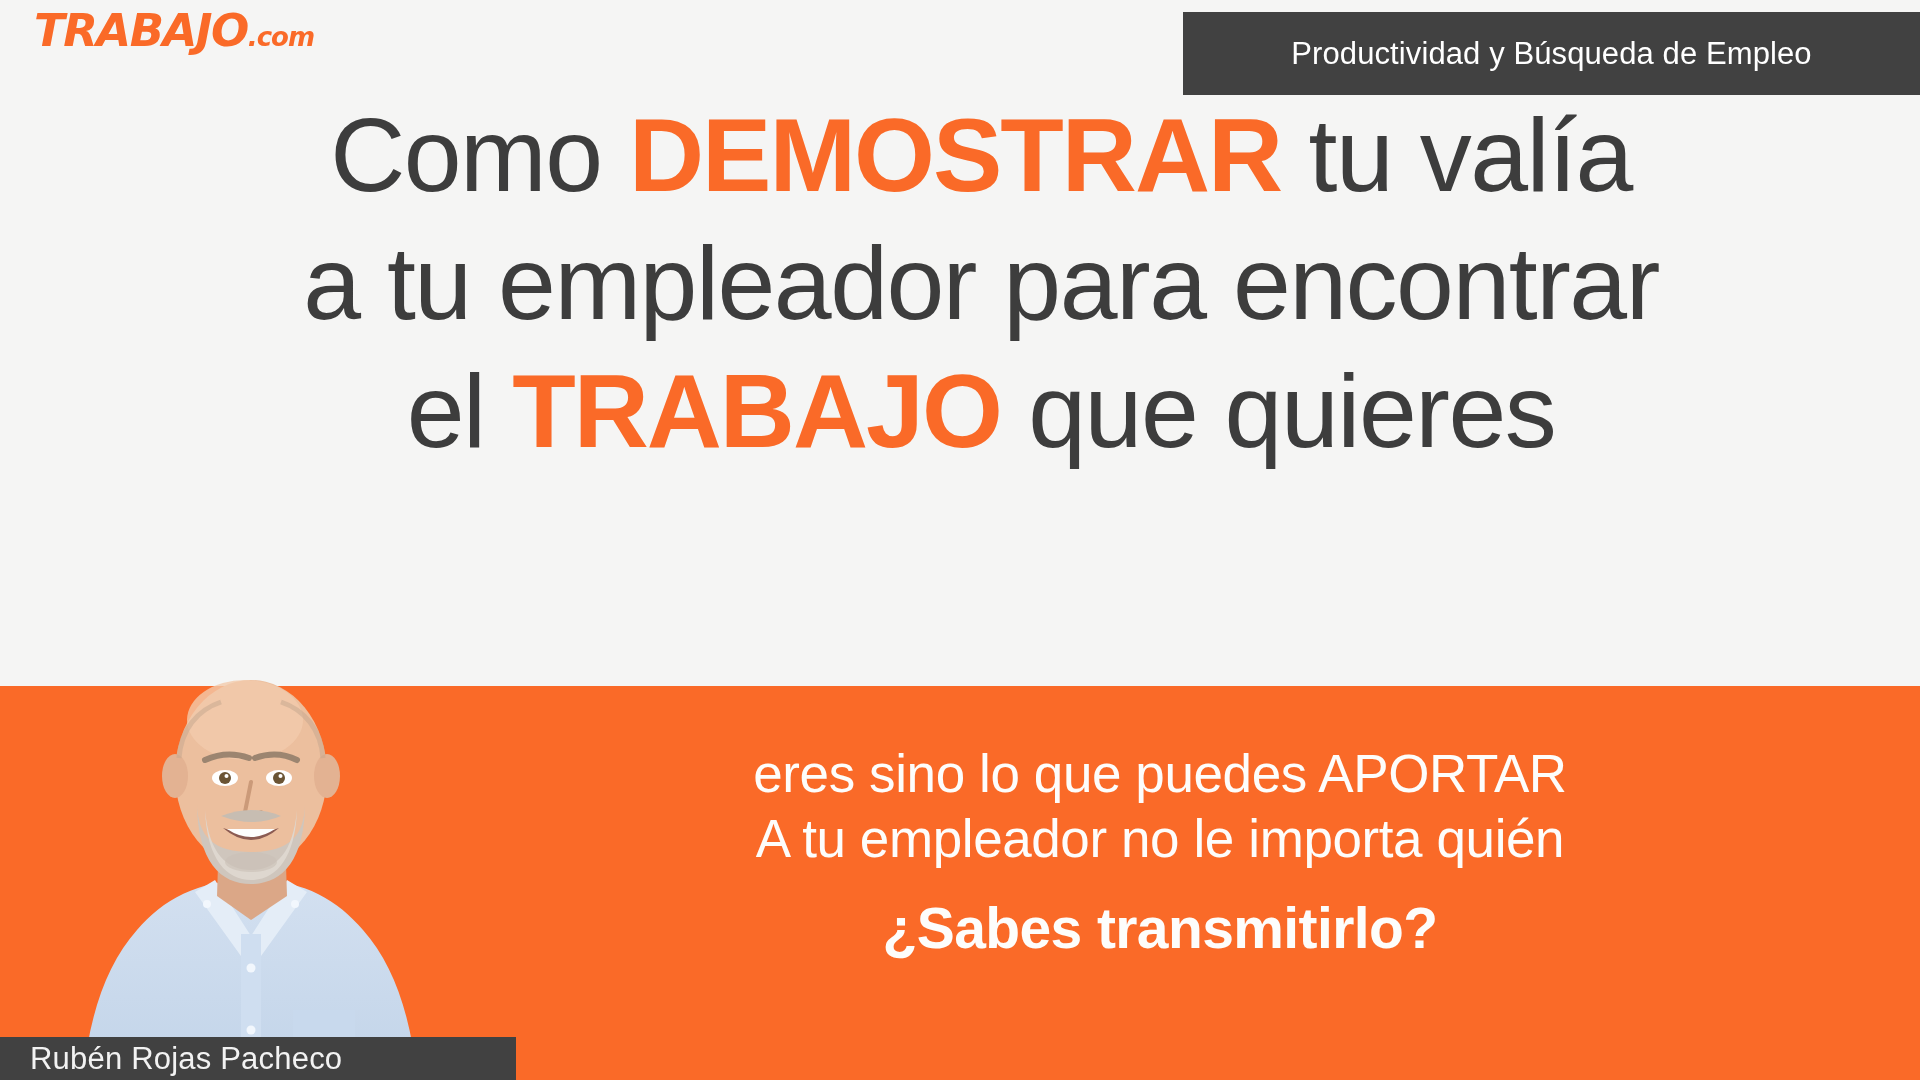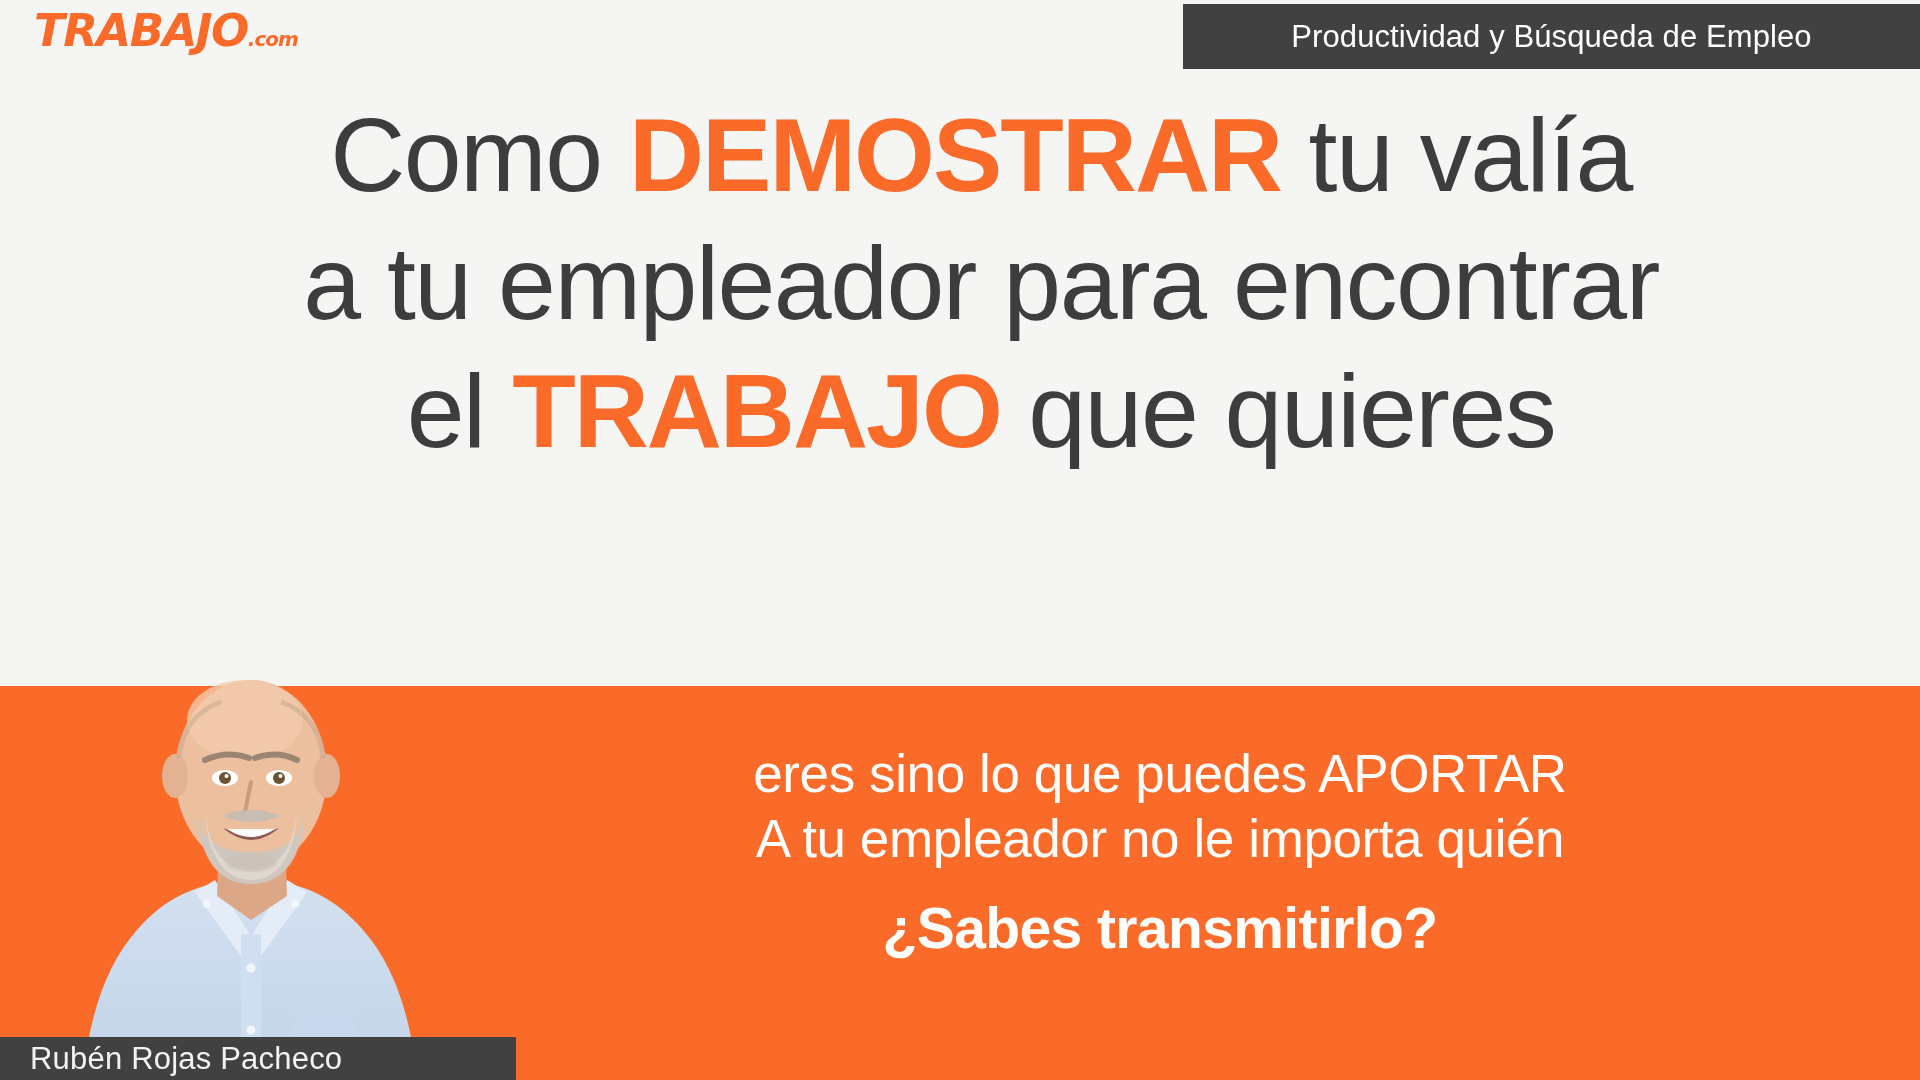--- a/index.html
+++ b/index.html
@@ -23,28 +23,28 @@
     font-family:"DejaVu Sans", sans-serif;
     font-weight:700;
     font-style:italic;
     font-size:45px;
     letter-spacing:-1.5px;
     color:#fa6a28;
     white-space:nowrap;
     line-height:1;
   }
   .logo .dotcom {
-    font-size:20px;
+    font-size:26px;
     letter-spacing:-1px;
     margin-top:47px;
   }
 
   .topic-banner {
     position:absolute;
-    left:1183px; top:4px; width:737px; height:65px;
+    left:1183px; top:12px; width:737px; height:83px;
     background:#414141;
     display:flex;
     align-items:center;
     justify-content:center;
   }
   .topic-banner span {
     color:#ffffff;
     font-size:31px;
     font-weight:400;
     letter-spacing:.1px;

